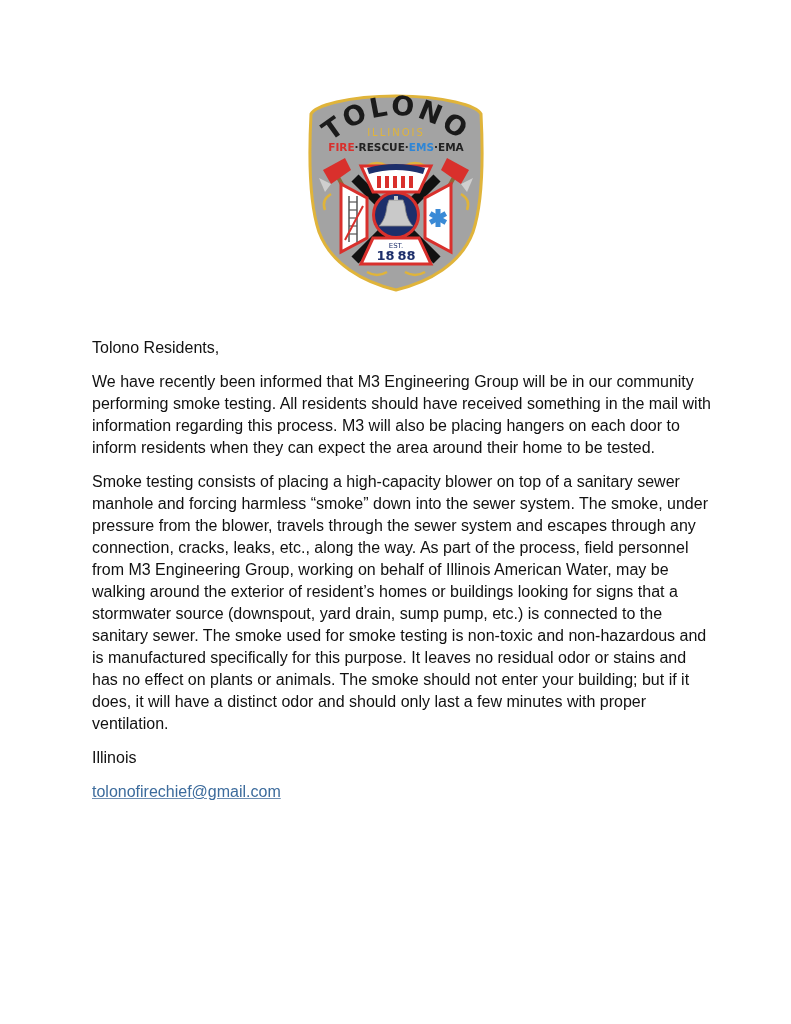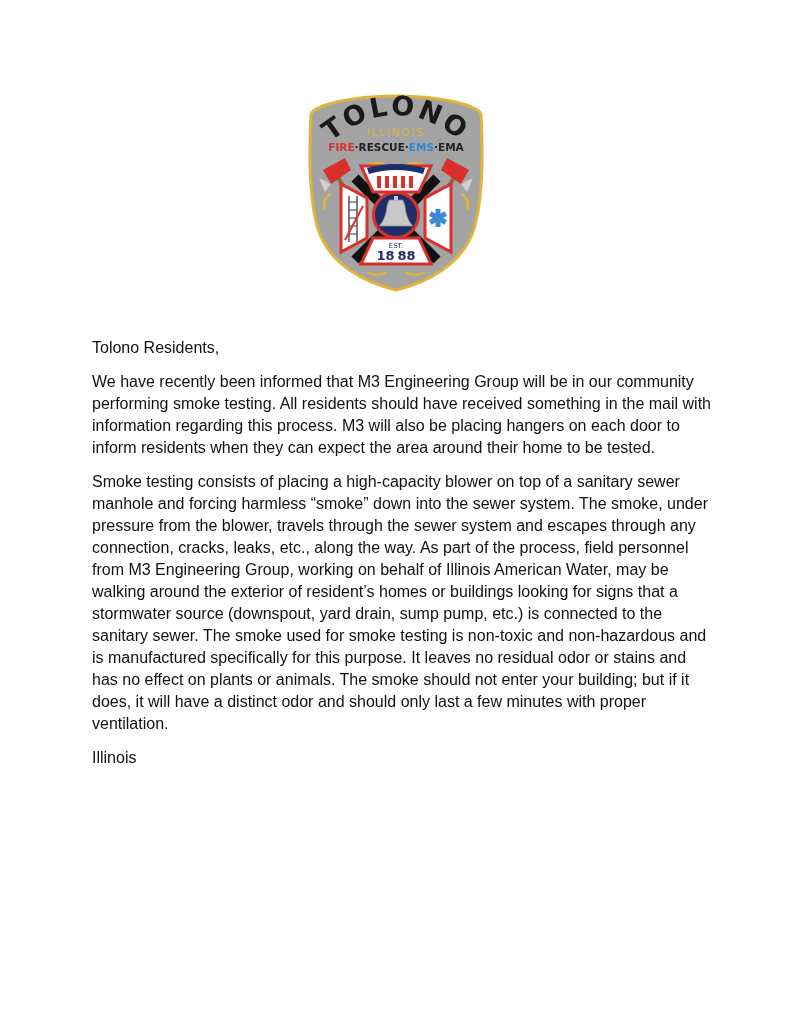--- a/index.html
+++ b/index.html
@@ -121,13 +121,16 @@
       <tspan>18</tspan><tspan dx="3">88</tspan>
     </text>
   </svg>
 </div>
 
 <div class="letter">
   <p class="greeting">Tolono Residents,</p>
   <p>We have recently been informed that M3 Engineering Group will be in our community performing smoke testing. All residents should have received something in the mail with information regarding this process. M3 will also be placing hangers on each door to inform residents when they can expect the area around their home to be tested.</p>
   <p>Smoke testing consists of placing a high-capacity blower on top of a sanitary sewer manhole and forcing harmless “smoke” down into the sewer system. The smoke, under pressure from the blower, travels through the sewer system and escapes through any connection, cracks, leaks, etc., along the way. As part of the process, field personnel from M3 Engineering Group, working on behalf of Illinois American Water, may be walking around the exterior of resident’s homes or buildings looking for signs that a stormwater source (downspout, yard drain, sump pump, etc.) is connected to the sanitary sewer. The smoke used for smoke testing is non-toxic and non-hazardous and is manufactured specifically for this purpose. It leaves no residual odor or stains and has no effect on plants or animals. The smoke should not enter your building; but if it does, it will have a distinct odor and should only last a few minutes with proper ventilation.</p>
   <p class="sig-line">Illinois</p>
+  <p class="sig-line">
+    <a class="email-link" title="tolonofirechief@gmail.com">tolonofirechief@gmail.com</a>
+  </p>
 </div>
 
 </body></html>

